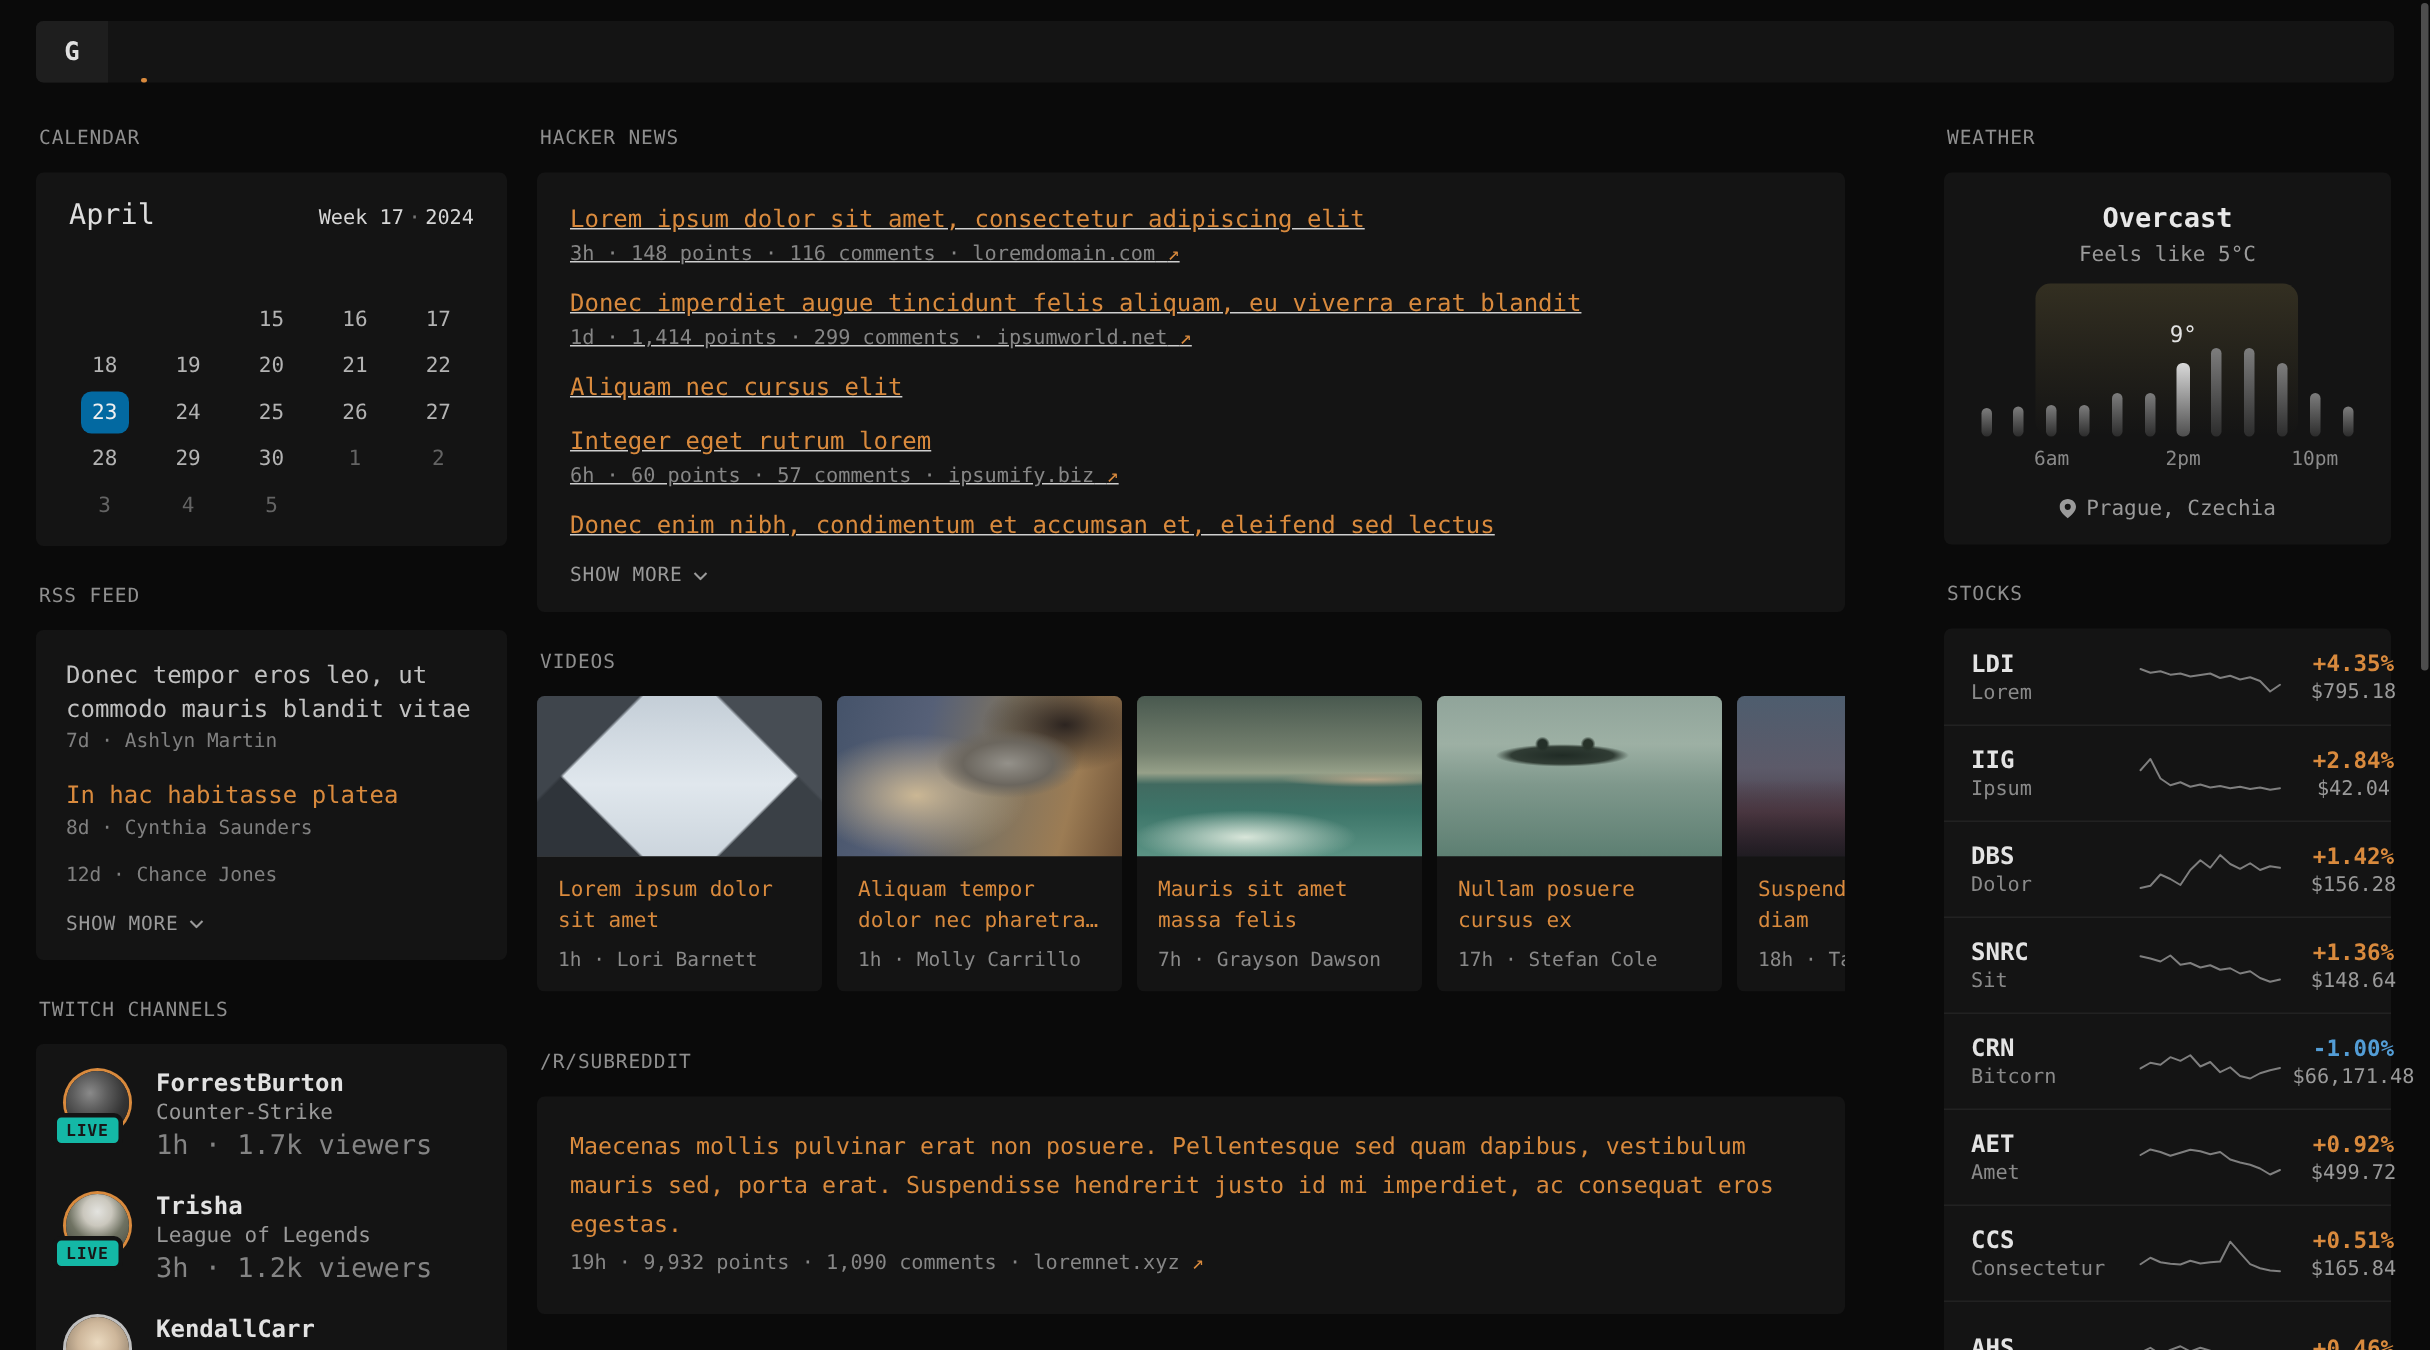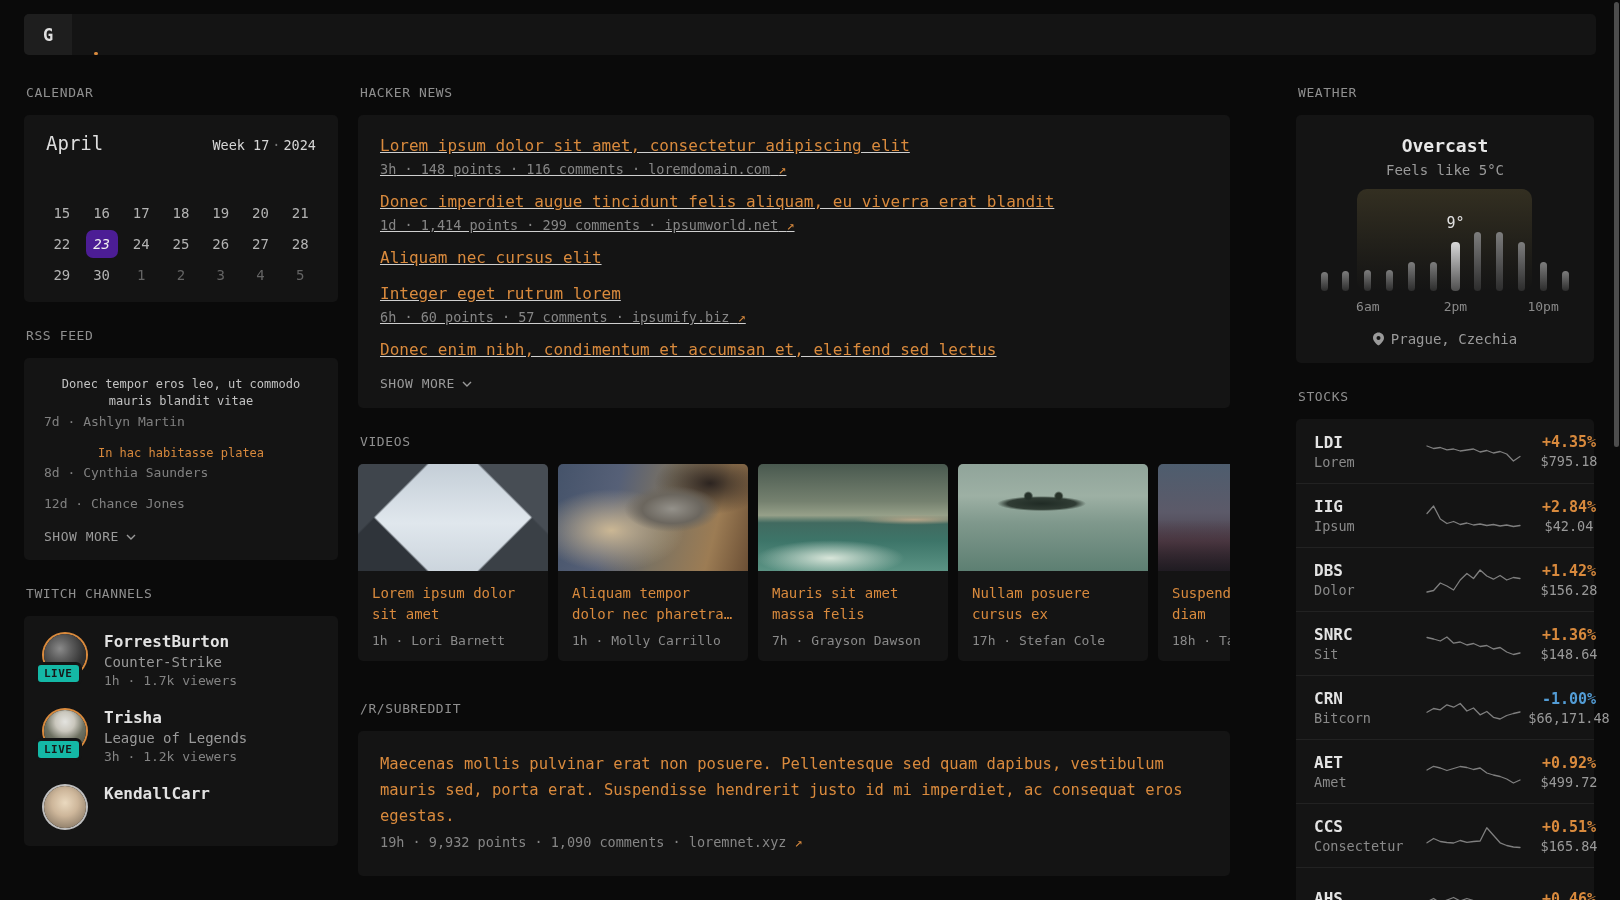--- a/index.html
+++ b/index.html
@@ -43,31 +43,31 @@
     margin:0 2px 14px 2px; height:16px; line-height:16px;
   }
   .card { background:#141414; border-radius:5px; }
 
   
   .cal-card { padding:17px 18px 12px 18px; }
   .cal-head { display:flex; justify-content:space-between; align-items:baseline; padding:0 4px; }
   .cal-month { font-size:19px; color:#dedede; }
   .cal-week { font-size:13.5px; color:#d6d6d6; }
   .cal-week .dot { color:#767676; padding:0 3px; }
-  .cal-grid { margin-top:12px; display:grid; grid-template-columns:repeat(7,1fr); }
+  .cal-grid { margin-top:12px; display:grid; grid-template-columns:repeat(5,1fr); }
   .wd { height:31px; display:flex; align-items:center; justify-content:center; font-size:12px; color:#606060; }
   .day { height:31px; display:flex; align-items:center; justify-content:center; font-size:14px; color:#b3b3b3; }
   .day .pill { width:32px; height:28px; display:flex; align-items:center; justify-content:center; border-radius:7px; }
   .day.muted { color:#646464; }
-  .day.selected .pill { background:#4c1d95; color:#efefef;font-style:italic; }
+  .day.selected .pill { background:#0369a1; color:#efefef; }
 
   
   .rss-card { padding:18px 20px 16px 20px; }
   .rss-item { margin-bottom:16px; }
-  .rss-title { font-size:12px; line-height:1.45; color:#d98a3d; cursor:pointer;text-align:center; }
+  .rss-title { font-size:16px; line-height:1.45; color:#d98a3d; cursor:pointer; }
   .rss-item.read .rss-title { color:#c2c2c2; }
   .rss-meta { font-size:13px; color:#808080; margin-top:3px; }
 
   .show-more {
     display:flex; align-items:center; gap:7px; font-size:13px; color:#9a9a9a;
     letter-spacing:0.5px; cursor:pointer; margin-top:18px;
   }
 
   
   .twitch-card { padding:16px 18px 16px 18px; }
@@ -79,21 +79,21 @@
   .av-forrest { background:radial-gradient(circle at 38% 35%, #8a8a8a 0%, #5d5d5d 30%, #343434 62%, #1f1f1f 100%); }
   .av-trisha  { background:radial-gradient(circle at 50% 28%, #e3e3df 0%, #cac7bd 26%, #6f7262 52%, #3b4037 100%); }
   .av-kendall { background:radial-gradient(circle at 50% 40%, #ead9bf 0%, #cdb69a 40%, #9c8a74 72%, #6e6257 100%); }
   .live-badge {
     position:absolute; left:-7px; bottom:-7px; background:#14b8a6; color:#181818;
     font-size:11px; font-weight:bold; letter-spacing:0.5px; padding:2px 6px;
     border-radius:6px; border:3px solid #141414;
   }
   .tw-name { font-size:16px; color:#e2e2e2; font-weight:bold; cursor:pointer; }
   .tw-game { font-size:14px; color:#9a9a9a; margin-top:3px; }
-  .tw-meta { font-size:13px; color:#848484; margin-top:3px; }
+  .tw-meta { font-size:18px; color:#848484; margin-top:3px; }
 
   
   .hn-card { padding:19px 22px 17px 22px; }
   .hn-item { margin-bottom:13px;text-decoration:underline; }
   .hn-title { font-size:16px; line-height:23px; color:#d98a3d; cursor:pointer; }
   .hn-meta { font-size:13.5px; color:#868686; margin-top:4px; }
   .arrow { color:#d98a3d; }
 
   .reddit-card { padding:20px 22px 26px 22px; }
   .rd-title { font-size:15.5px; line-height:26px; color:#d98a3d; cursor:pointer; }

